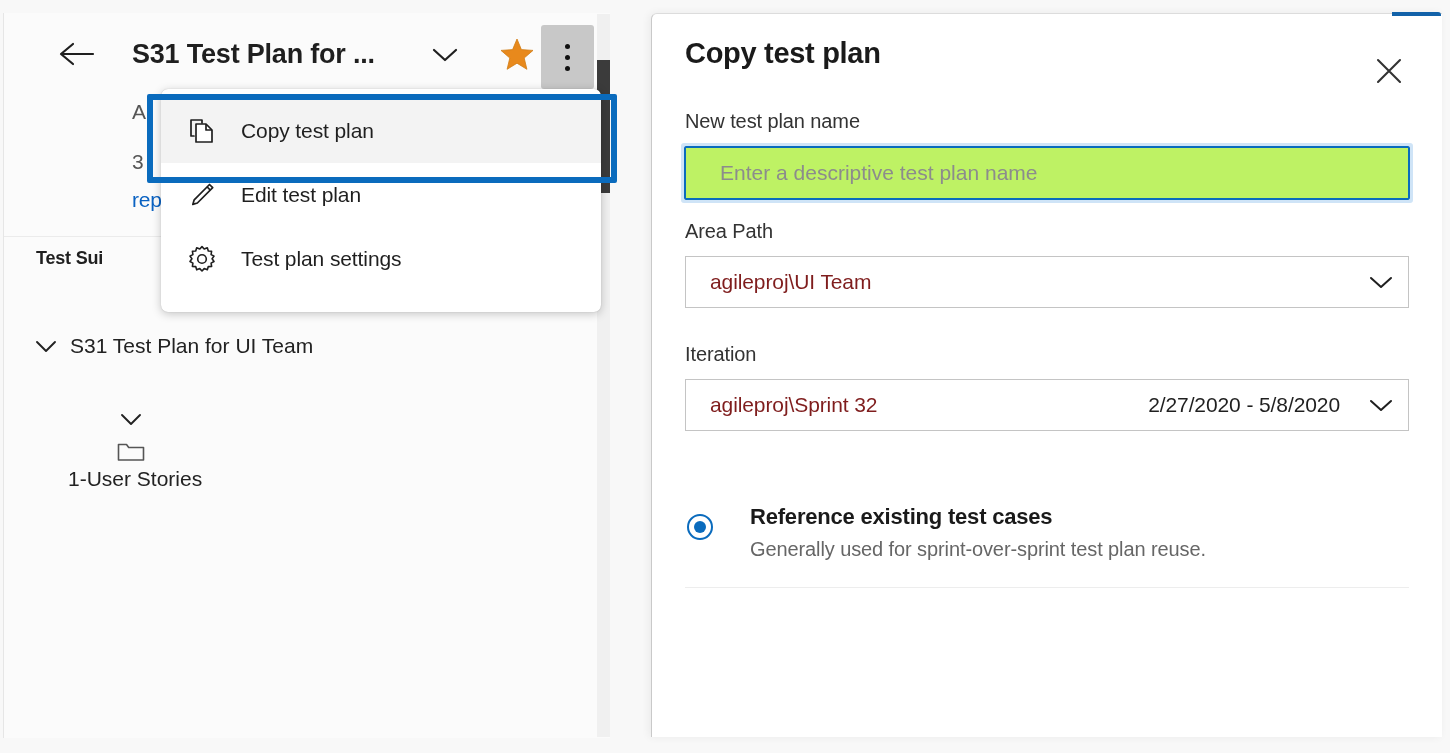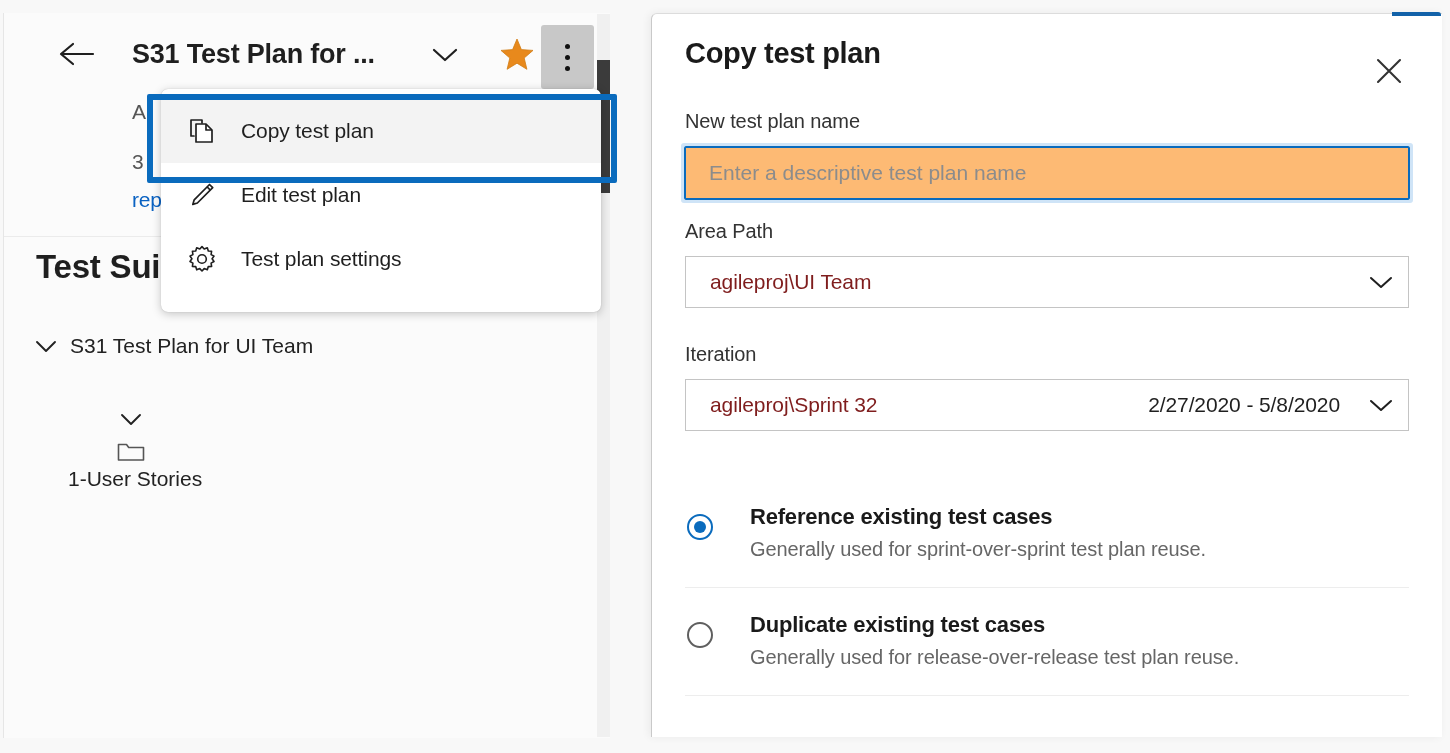--- a/index.html
+++ b/index.html
@@ -66,21 +66,21 @@
     background: #f0f0f0;
   }
   #left-scroll-thumb {
     position: absolute; left: 597px; top: 60px; width: 13px; height: 133px;
     background: #3b3b3b; cursor: pointer;
   }
 
   
   #suites-title {
     position: absolute; left: 36px; top: 248px;
-    font-size: 33px; font-weight: bold; color: #1f1f1f; letter-spacing: -0.2px;
+    font-size: 18px; font-weight: bold; color: #1f1f1f; letter-spacing: -0.2px;
   }
   .tree-row {
     position: absolute; display: flex; align-items: center; white-space: nowrap;
     font-size: 21px; color: #222; cursor: pointer;
   }
   #tree-root { left: 30px; top: 330px; }
   #tree-child { left: 60px; top: 403px; flex-direction: column; }
   .tree-caret { width: 32px; height: 32px; display: flex; align-items: center; justify-content: center; }
   .folder-icon { width: 34px; height: 32px; display: flex; align-items: center; justify-content: center; }
   .tree-label { margin-left: 8px; }
@@ -142,21 +142,21 @@
   #lbl-iter { top: 329px; }
 
   #name-field-wrap {
     position: absolute; left: 29px; top: 129px; width: 732px; height: 60px;
     border: 3px solid #cfe4f7; border-radius: 3px; background: #ffffff;
   }
   #name-input {
     width: 100%; height: 100%;
     border: 2px solid #0a6bbd; border-radius: 2px;
     font-family: "Liberation Sans", sans-serif;
-    font-size: 21px; color: #1f1f1f; padding: 0 23px; background: #fdba74; outline: none;
+    font-size: 21px; color: #1f1f1f; padding: 0 34px; background: #bef264; outline: none;
   }
   #name-input::placeholder { color: #8c8c8c; }
 
   .select-box {
     position: absolute; left: 33px; width: 724px; height: 52px;
     border: 1px solid #c4c4c4; background: #ffffff;
     display: flex; align-items: center; cursor: pointer;
   }
   #area-select { top: 242px; }
   #iter-select { top: 365px; }
@@ -353,26 +353,19 @@
     <div id="options">
 
       <div class="option-row">
         <span class="radio checked"></span>
         <span class="option-text">
           <span class="option-title">Reference existing test cases</span>
           <span class="option-desc" style="display:block;">Generally used for sprint-over-sprint test plan reuse.</span>
         </span>
       </div>
 
-      <div class="option-row">
-        <span class="radio"></span>
-        <span class="option-text">
-          <span class="option-title">Duplicate existing test cases</span>
-          <span class="option-desc" style="display:block;">Generally used for release-over-release test plan reuse.</span>
-        </span>
-      </div>
 
     </div>
   </div>
 
   <div id="dialog-top-accent"></div>
 
 </div>
 
 </body></html>

